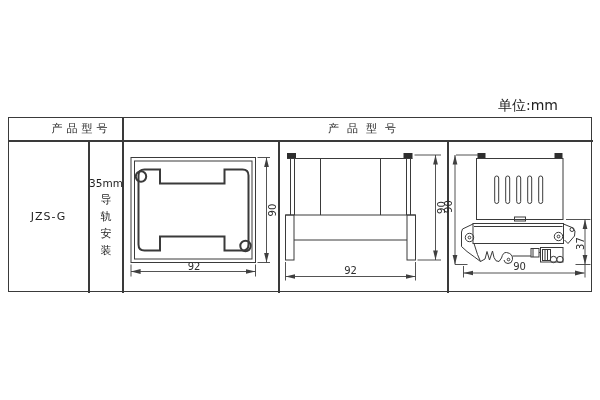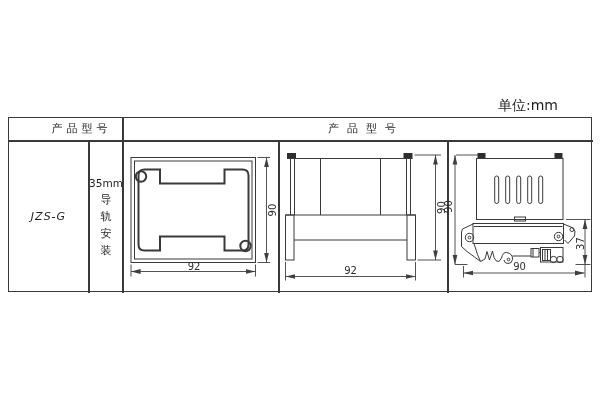--- a/index.html
+++ b/index.html
@@ -7,21 +7,21 @@
         font-family:"DejaVu Sans","Liberation Sans",sans-serif;}
   .unit{position:absolute;left:498px;top:97px;width:60px;text-align:right;
         font-size:14px;color:#1d1d1d;}
   .rule{position:absolute;background:#3a3a3a;}
   .tframe{position:absolute;left:8px;top:117px;width:582px;height:173px;
           border:1.5px solid #3a3a3a;}
   .cell{position:absolute;display:flex;align-items:center;justify-content:center;
         font-size:11px;color:#1e1e1e;}
   .hdr1{letter-spacing:4px;padding-left:16px;}
   .hdr2{letter-spacing:8px;padding-left:8px;}
-  .model{letter-spacing:1px;font-style:italic;}
+  .model{letter-spacing:1px;}
   .mount{flex-direction:column;gap:5px;line-height:12px;}
   .mount .mm{font-size:10.5px;}
   svg{position:absolute;left:0;top:0;}
   svg text{font-family:"DejaVu Sans","Liberation Sans",sans-serif;font-size:10px;fill:#2d2d2d;}
   .ol{stroke:#3a3a3a;fill:none;stroke-width:1;}
   .ob{stroke:#3a3a3a;fill:none;stroke-width:2;}
   .dm{stroke:#3f3f3f;fill:none;stroke-width:0.9;}
 </style>
 </head>
 <body>

